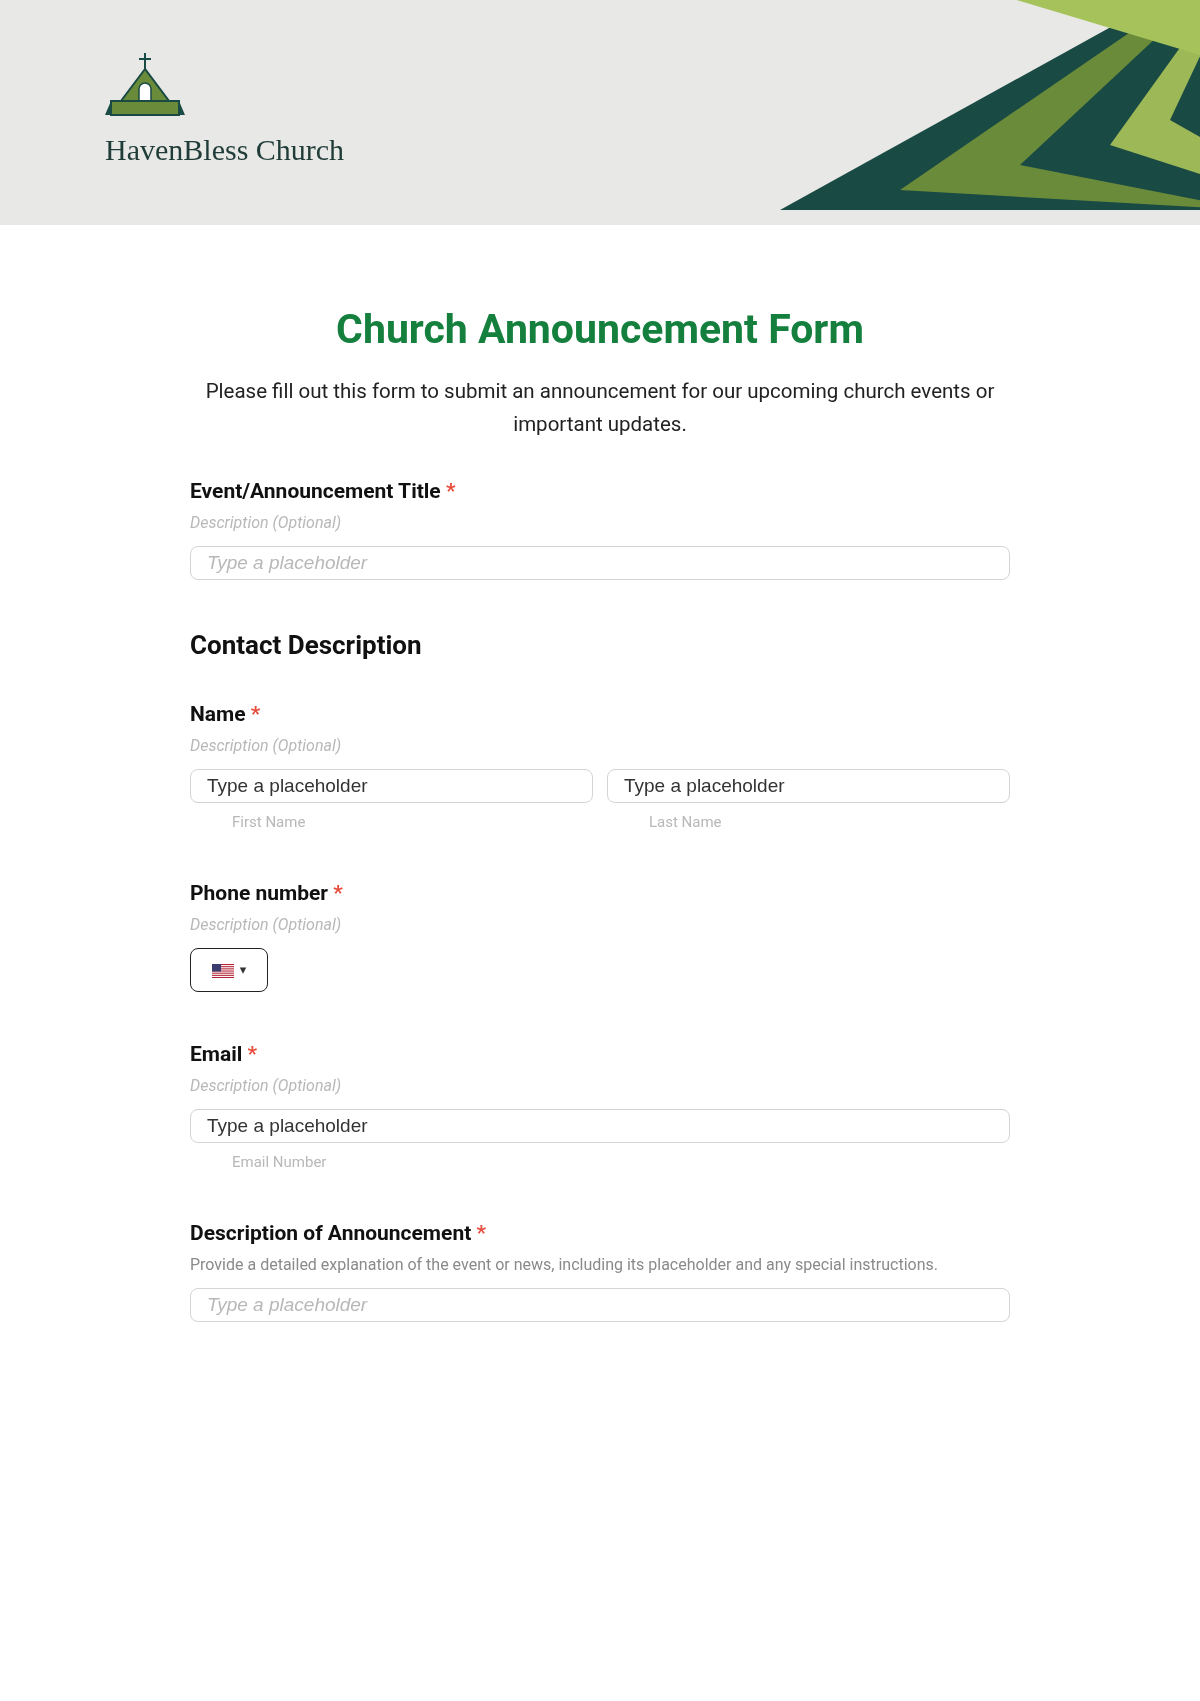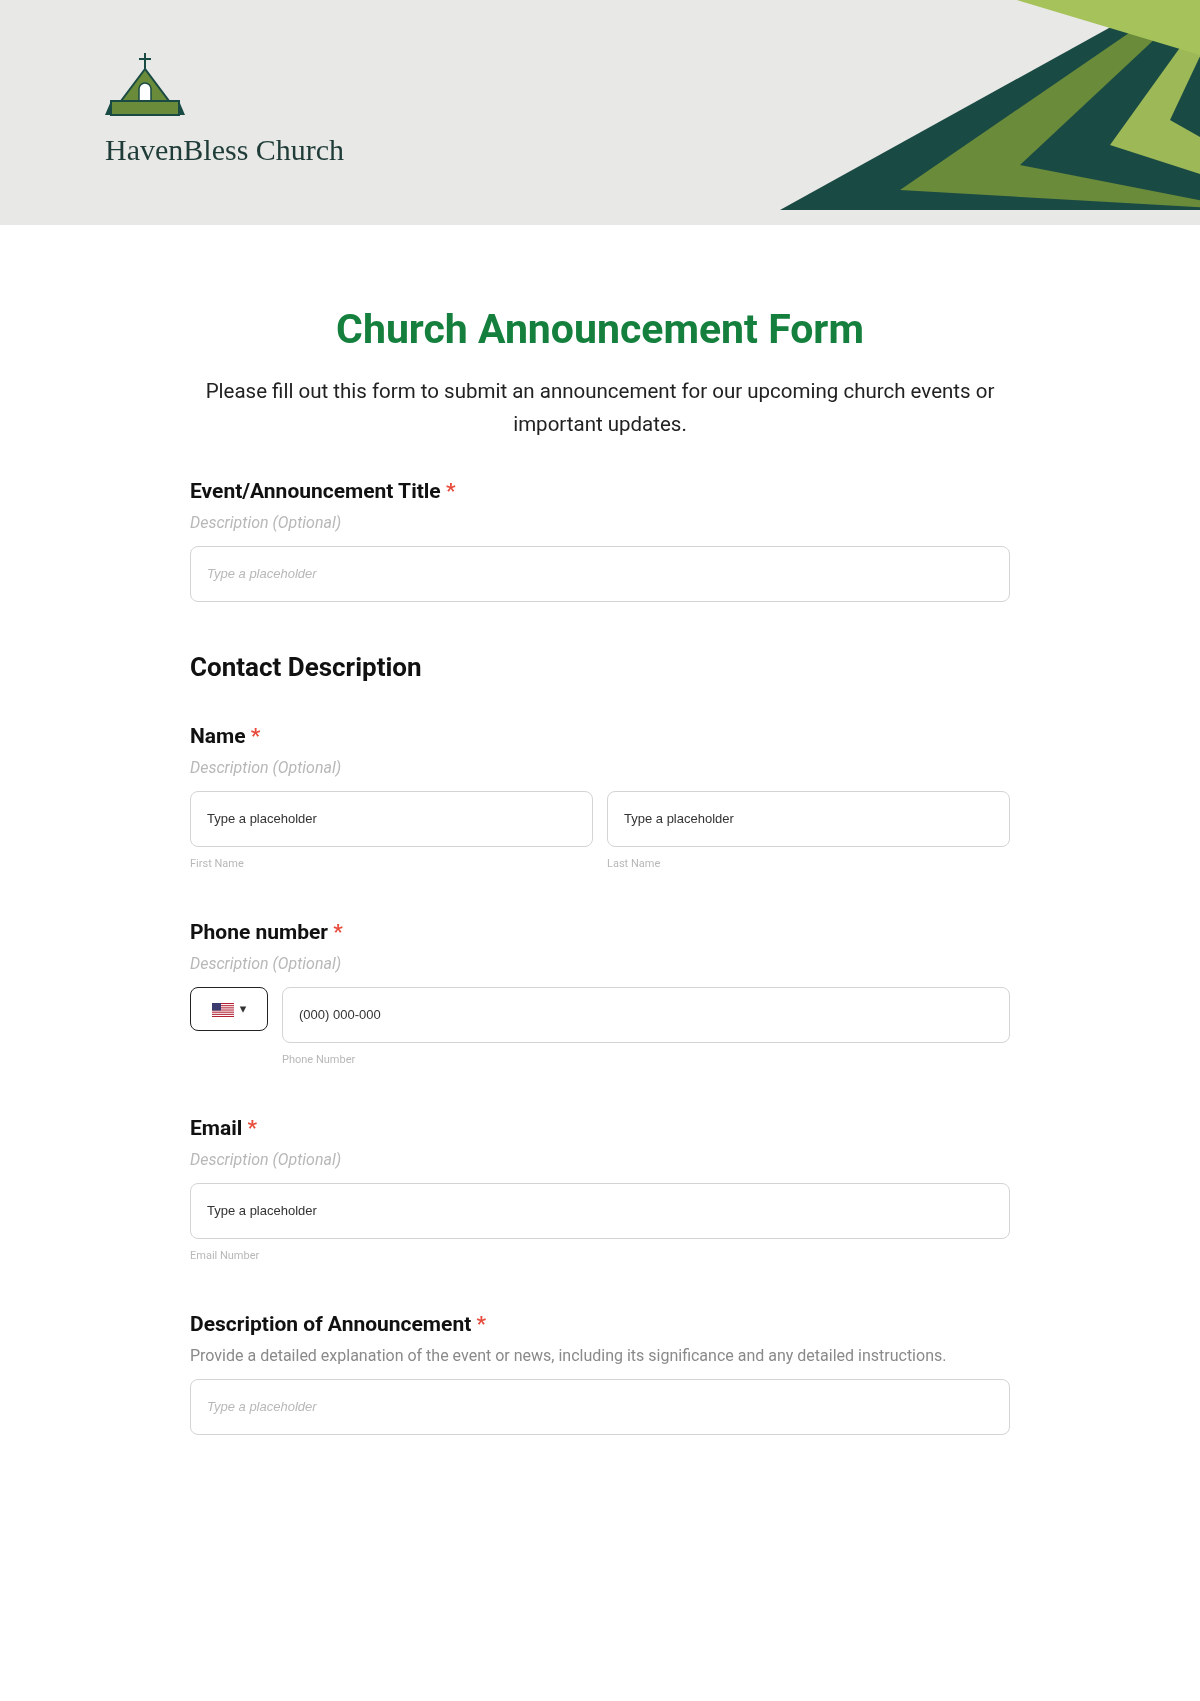--- a/index.html
+++ b/index.html
@@ -81,25 +81,25 @@
   margin-bottom: 14px;
 }
 .field-desc-plain {
   font-size: 16px;
   color: #8a8a8a;
   font-style: normal;
   margin-bottom: 14px;
 }
 .text-input {
   width: 100%;
-  height: 56px;
+  height: 34px;
   border: 1px solid #d4d4d4;
   border-radius: 8px;
   padding: 0 16px;
-  font-size: 13px;
+  font-size: 19px;
   color: #222;
 }
 .text-input::placeholder {
   color: #b8b8b8;
   font-style: italic;
 }
 .text-input.plain-ph::placeholder {
   font-style: normal;
   color: #333;
 }
@@ -110,23 +110,24 @@
   margin-bottom: 42px;
 }
 .row2 {
   display: flex;
   gap: 14px;
 }
 .col {
   flex: 1;
 }
 .sublabel {
-  font-size: 11px;
+  font-size: 15px;
   color: #b8b8b8;
   margin-top: 10px;
+  margin-left: 42px;
 }
 .phone-row {
   display: flex;
   gap: 14px;
   align-items: flex-start;
 }
 .country-sel {
   width: 78px;
   height: 44px;
   border: 1.5px solid #222;
@@ -227,37 +228,33 @@
             <rect y="3.24" width="22" height="1.08" fill="#fff"></rect>
             <rect y="5.4" width="22" height="1.08" fill="#fff"></rect>
             <rect y="7.56" width="22" height="1.08" fill="#fff"></rect>
             <rect y="9.72" width="22" height="1.08" fill="#fff"></rect>
             <rect y="11.88" width="22" height="1.08" fill="#fff"></rect>
             <rect width="9" height="7.5" fill="#3c3b6e"></rect>
           </svg>
         </span>
         <span class="chev">▾</span>
       </div>
-      <div class="phone-col">
-        <input type="text" class="text-input plain-ph" placeholder="(000) 000-000" style="">
-        <div class="sublabel">Phone Number</div>
-      </div>
     </div>
   </div>
 
   <div class="field-group">
     <label class="field-label">
       <span>Email </span><span class="req">*</span>
     </label>
     <div class="field-desc">Description (Optional)</div>
     <input type="text" class="text-input plain-ph" placeholder="Type a placeholder" style="">
     <div class="sublabel">Email Number</div>
   </div>
 
   <div class="field-group" style="margin-bottom:10px;">
     <label class="field-label">
       <span>Description of Announcement </span><span class="req">*</span>
     </label>
-    <div class="field-desc-plain">Provide a detailed explanation of the event or news, including its significance and any detailed instructions.</div>
+    <div class="field-desc-plain">Provide a detailed explanation of the event or news, including its placeholder and any special instructions.</div>
     <input type="text" class="text-input" placeholder="Type a placeholder" style="">
   </div>
 
 </div>
 
 </body></html>

